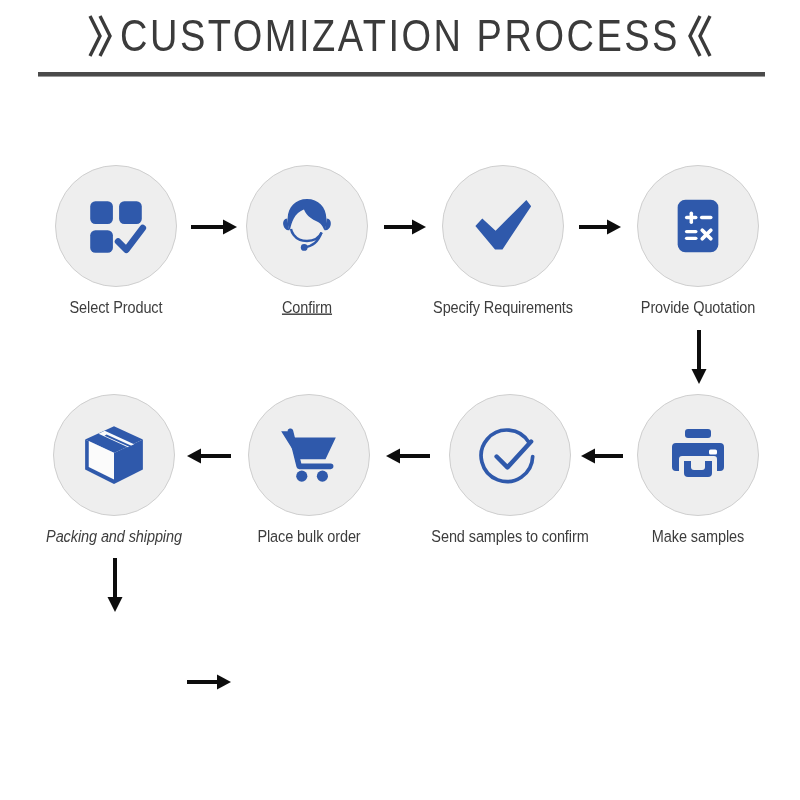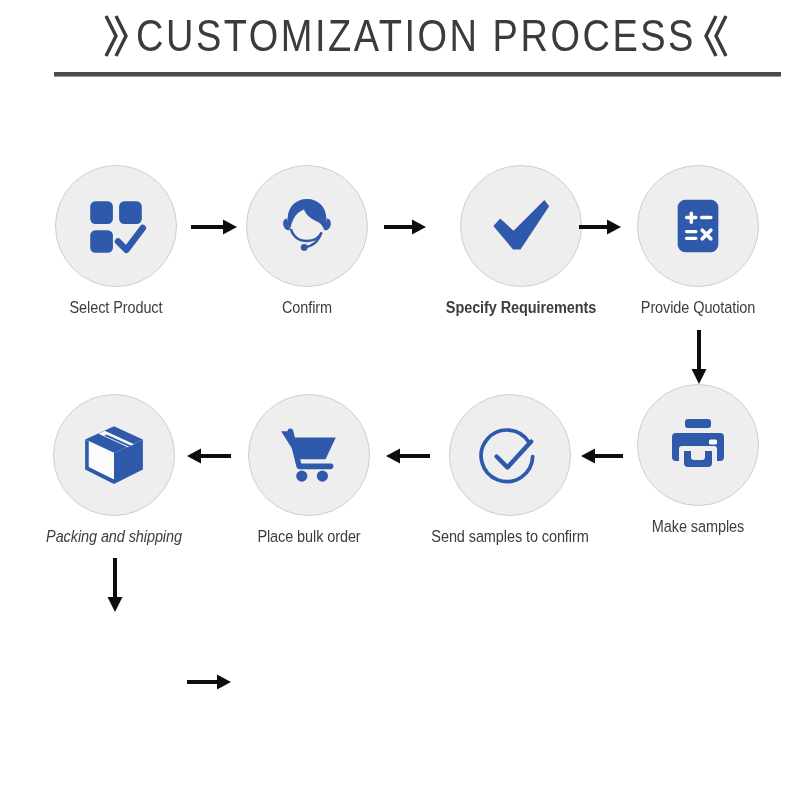--- a/index.html
+++ b/index.html
@@ -16,21 +16,20 @@
     position: relative;
   }
 
   
   #header {
     position: absolute;
     left: 0;
     top: 0;
     width: 658px;
     height: 90px;
-    margin-left: 16px;
   }
   #title-row {
     position: absolute;
     left: 0;
     top: 8px;
     width: 800px;
     height: 56px;
     display: flex;
     align-items: center;
     justify-content: center;
@@ -137,40 +136,40 @@
           <rect x="7" y="8" width="22" height="22" rx="5" fill="#2f59ab"></rect>
           <rect x="35" y="8" width="22" height="22" rx="5" fill="#2f59ab"></rect>
           <rect x="7" y="36" width="22" height="22" rx="5" fill="#2f59ab"></rect>
           <path d="M34 47 L42 55 L58 34" fill="none" stroke="#2f59ab" stroke-width="6.4" stroke-linecap="round" stroke-linejoin="round"></path>
         </svg>
       </span>
     </div>
     <div class="node-label">Select Product</div>
   </div>
 
-  <div class="node" style="left:227px; top:165px;">
+  <div class="node" style="left:227px; top:165px;text-decoration:underline;">
     <div class="circle">
       <span>
         <svg viewBox="0 0 64 64" width="64" height="64" aria-hidden="true">
           <path d="M32 5 C20.5 5 13 13 12.6 24.5 C12.2 33 15 36.5 15 36.5
                    C15 36.5 16.5 25 22.5 19.5 C25.5 16.8 29 15.6 29 15.6
                    C29 15.6 31.5 23.5 42 27.5 C47.4 29.6 49.4 36.5 49.4 36.5
                    C49.4 36.5 51.8 33 51.4 24.5 C51 13 43.5 5 32 5 Z" fill="#2f59ab"></path>
           <path d="M12.2 24.5 C9.2 24.5 7.6 27.5 8.3 31 C9 34.6 11.6 36.6 14.2 36.2 Z" fill="#2f59ab"></path>
           <path d="M51.8 24.5 C54.8 24.5 56.4 27.5 55.7 31 C55 34.6 52.4 36.6 49.8 36.2 Z" fill="#2f59ab"></path>
           <path d="M16 35 C16 35 18 47 32 47 C40 47 44.5 43 46.6 38.5" fill="none" stroke="#2f59ab" stroke-width="2.4"></path>
           <path d="M46.6 38.5 C43.5 47 38 52.2 30 53.2" fill="none" stroke="#2f59ab" stroke-width="2.2"></path>
           <circle cx="29.2" cy="53.4" r="3.4" fill="#2f59ab"></circle>
         </svg>
       </span>
     </div>
     <div class="node-label">Confirm</div>
   </div>
 
-  <div class="node" style="left:441px; top:165px;font-weight:bold;">
+  <div class="node" style="left:423px; top:165px;">
     <div class="circle">
       <span>
         <svg viewBox="0 0 64 64" width="68" height="68" aria-hidden="true">
           <path d="M6 32 L12.5 25 L25 36.5 L54 7.5 L58.5 13.5 L31.5 54 L24.5 54 Z" fill="#2f59ab"></path>
         </svg>
       </span>
     </div>
     <div class="node-label">Specify Requirements</div>
   </div>
 
@@ -210,21 +209,21 @@
     </svg>
   </div>
 
   <div class="arrow-v" style="left:688px; top:329px;">
     <svg width="22" height="56" viewBox="0 0 22 56" aria-hidden="true">
       <line x1="11" y1="1" x2="11" y2="40" stroke="#0d0d0d" stroke-width="4"></line>
       <path d="M3.5 40 L11 55 L18.5 40 Z" fill="#0d0d0d"></path>
     </svg>
   </div>
 
-  <div class="node" style="left:618px; top:384px;">
+  <div class="node" style="left:618px; top:394px;">
     <div class="circle">
       <span>
         <svg viewBox="0 0 64 64" width="64" height="64" aria-hidden="true">
           <rect x="19" y="6" width="26" height="9" rx="3" fill="#2f59ab"></rect>
           <path d="M10 20 h44 a4 4 0 0 1 4 4 v20 a4 4 0 0 1 -4 4 h-3 v-12 a3 3 0 0 0 -3 -3 h-32 a3 3 0 0 0 -3 3 v12 h-3 a4 4 0 0 1 -4 -4 v-20 a4 4 0 0 1 4 -4 z" fill="#2f59ab"></path>
           <rect x="43" y="26.5" width="8" height="5" rx="1.6" fill="#ffffff"></rect>
           <path d="M18 38 h28 v12 a4 4 0 0 1 -4 4 h-20 a4 4 0 0 1 -4 -4 z" fill="#2f59ab"></path>
           <path d="M25 38 h14 v6 a3 3 0 0 1 -3 3 h-8 a3 3 0 0 1 -3 -3 z" fill="#eeeeee"></path>
         </svg>
       </span>

